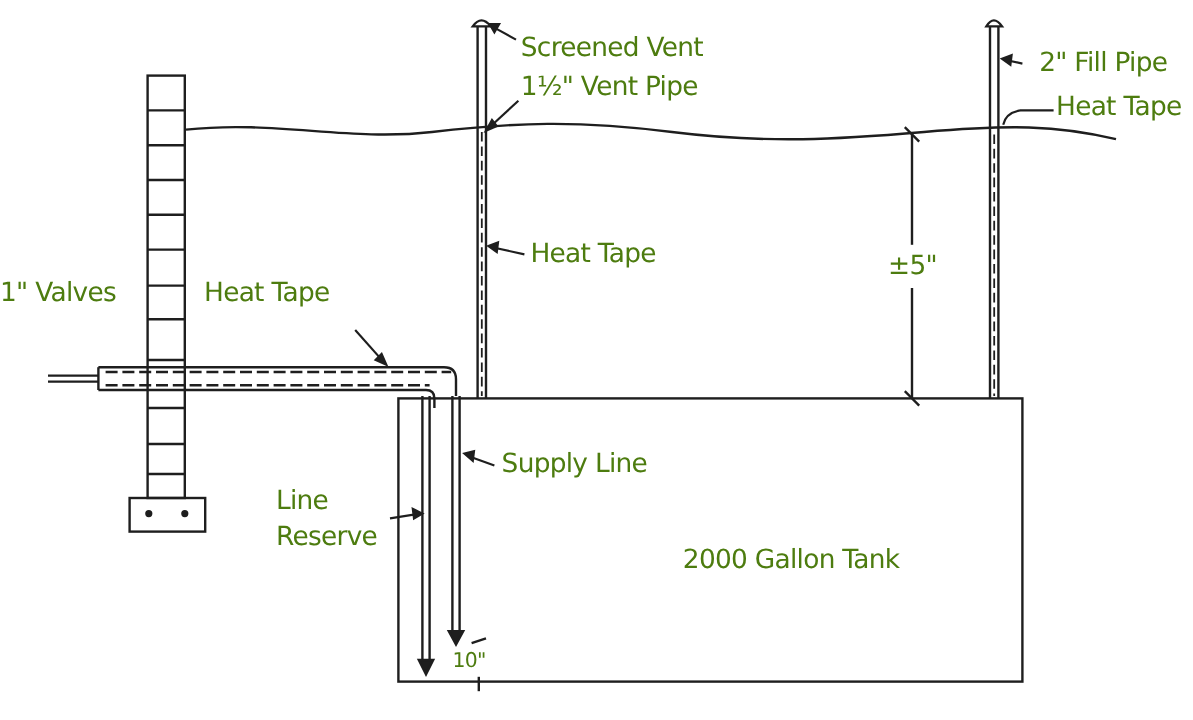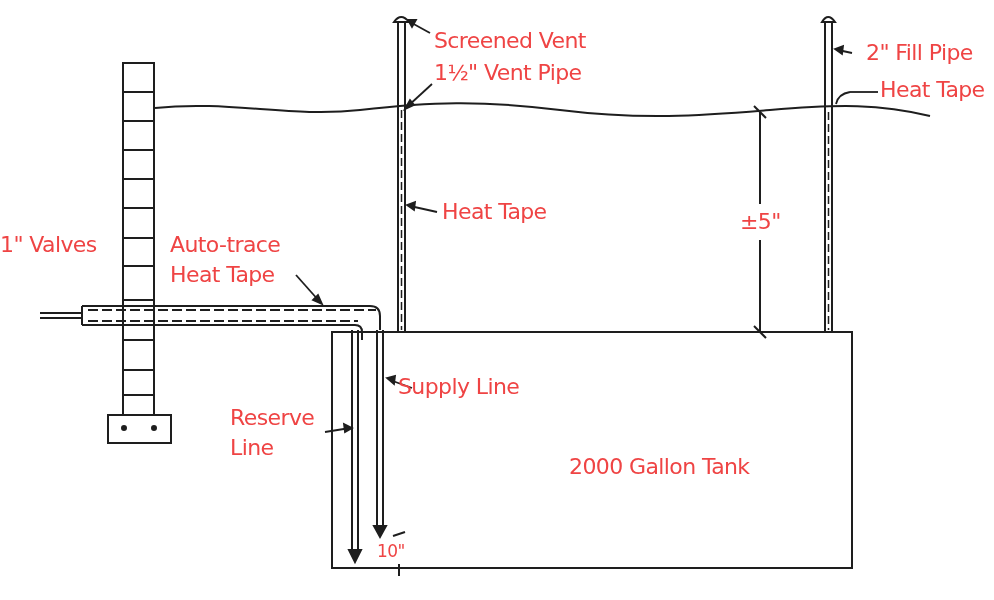--- a/index.html
+++ b/index.html
@@ -1,18 +1,18 @@
 <!DOCTYPE html>
 <html><head>
   <meta charset="utf-8">
   <style>
     html, body { margin: 0; padding: 0; background: #ffffff; }
     body { width: 994px; height: 600px; overflow: hidden; position: relative; }
     #diagram { position: absolute; left: 0; top: 0; width: 994px; height: 600px; }
-    .lbl { position: absolute; font-family: "DejaVu Sans", sans-serif; color: #ef4444; font-size: 22px; line-height: 30px; white-space: nowrap; letter-spacing: -0.6px; }
+    .lbl { position: absolute; font-family: "DejaVu Sans", sans-serif; color: #4d7c0f; font-size: 22px; line-height: 30px; white-space: nowrap; letter-spacing: -0.6px; }
     .lbl span { display: block; }
   </style>
 </head>
 <body>
 
 <svg id="diagram" viewBox="0 0 994 600" xmlns="http://www.w3.org/2000/svg">
   <g stroke="#1e1e1e" fill="none" stroke-width="2">
 
     <path d="M155 108 C 230 100, 290 118, 360 110 S 480 100, 560 110 S 700 116, 770 110 S 880 104, 930 116"></path>
 
@@ -105,22 +105,21 @@
 <div class="lbl" style="left:434px;top:26px;">Screened Vent</div>
 <div class="lbl" style="left:434px;top:58px;">1½" Vent Pipe</div>
 <div class="lbl" style="left:866px;top:38px;">2" Fill Pipe</div>
 <div class="lbl" style="left:880px;top:75px;">Heat Tape</div>
 <div class="lbl" style="left:442px;top:197px;">Heat Tape</div>
 <div class="lbl" style="left:740px;top:207px;">±5"</div>
 <div class="lbl" style="left:0px;top:230px;">
   <span>1" Valves</span>
 </div>
 <div class="lbl" style="left:170px;top:230px;">
-  <span>Auto-trace</span>
   <span>Heat Tape</span>
 </div>
-<div class="lbl" style="left:398px;top:372px;">Supply Line</div>
+<div class="lbl" style="left:418px;top:372px;">Supply Line</div>
 <div class="lbl" style="left:230px;top:403px;">
+  <span>Line</span>
   <span>Reserve</span>
-  <span>Line</span>
 </div>
 <div class="lbl" style="left:569px;top:452px;">2000 Gallon Tank</div>
 <div class="lbl" style="left:377px;top:536px;font-size:17px;">10"</div>
 
 </body></html>

